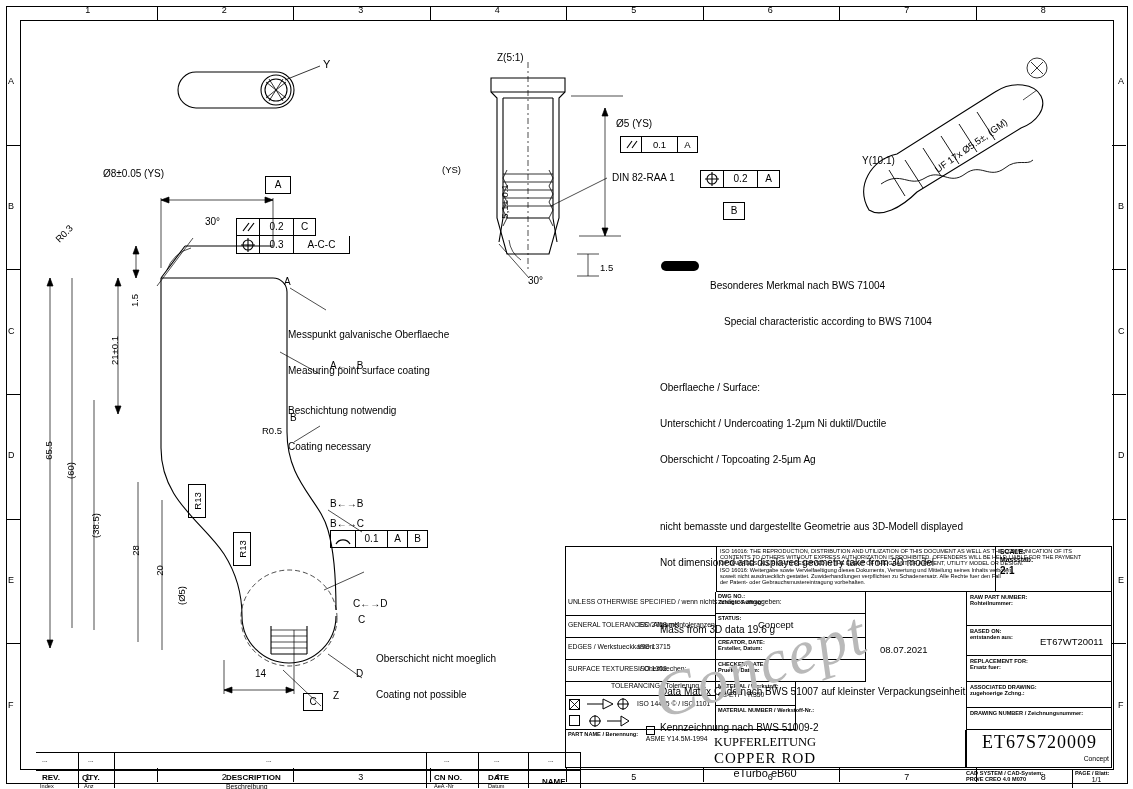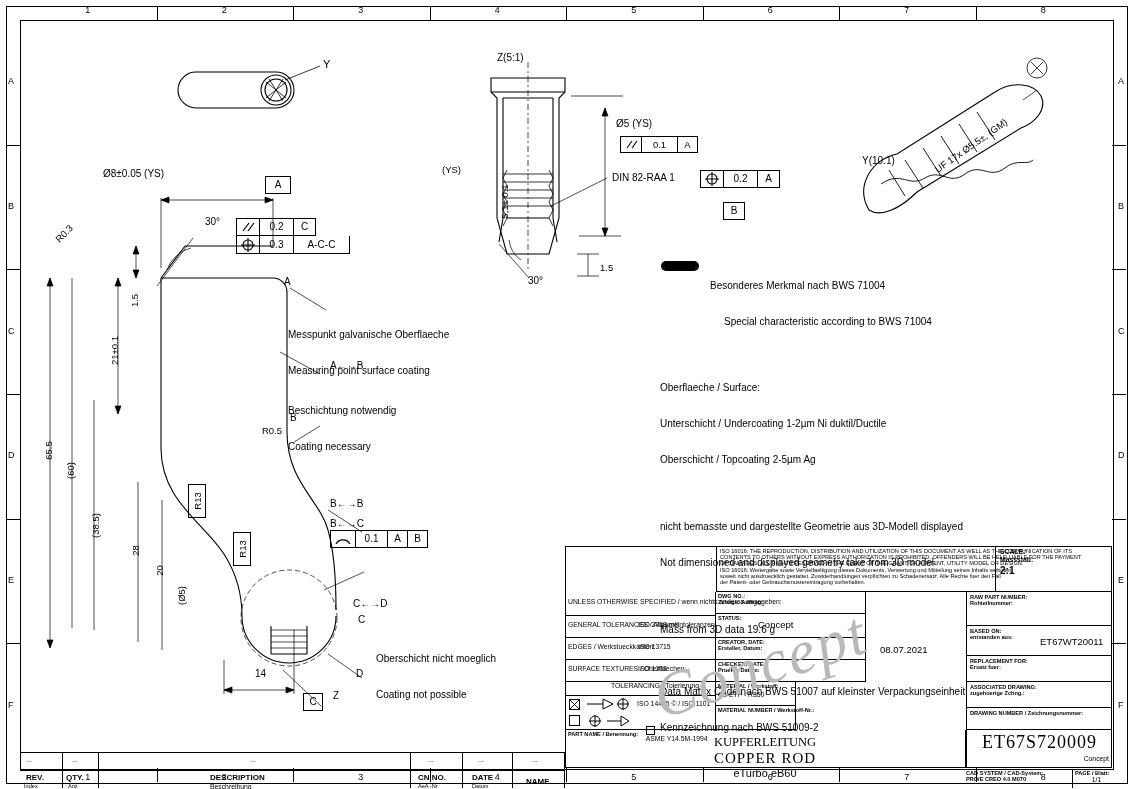--- a/index.html
+++ b/index.html
@@ -520,21 +520,21 @@
     <div class="txt6 bold">CAD SYSTEM / CAD-System:</div>
     <div class="txt6 bold">PRO/E CREO 4.0 M070</div>
   </div>
   <div class="abs" style="left:1072px;top:770px;width:46px;height:18px;box-sizing:border-box;border-left:1px solid #000;padding-left:2px;">
     <div class="txt6 bold">PAGE / Blatt:</div>
     <div class="txt7" style="text-align:center;">1/1</div>
   </div>
 
   <div class="concept-wm" style="left:650px;top:630px;">Concept</div>
 
-  <div class="abs" style="left:20px;top:752px;width:545px;height:27px;">
+  <div class="abs" style="left:36px;top:752px;width:545px;height:27px;">
     <div class="abs hline" style="left:0;top:0;width:545px;"></div>
     <div class="abs hline" style="left:0;top:18px;width:545px;"></div>
     <div class="abs vline" style="left:42px;top:0;height:36px;"></div>
     <div class="abs vline" style="left:78px;top:0;height:36px;"></div>
     <div class="abs vline" style="left:390px;top:0;height:36px;"></div>
     <div class="abs vline" style="left:442px;top:0;height:36px;"></div>
     <div class="abs vline" style="left:492px;top:0;height:36px;"></div>
     <div class="abs vline" style="left:544px;top:0;height:36px;"></div>
 
     <div class="abs txt7" style="left:6px;top:4px;">...</div>

